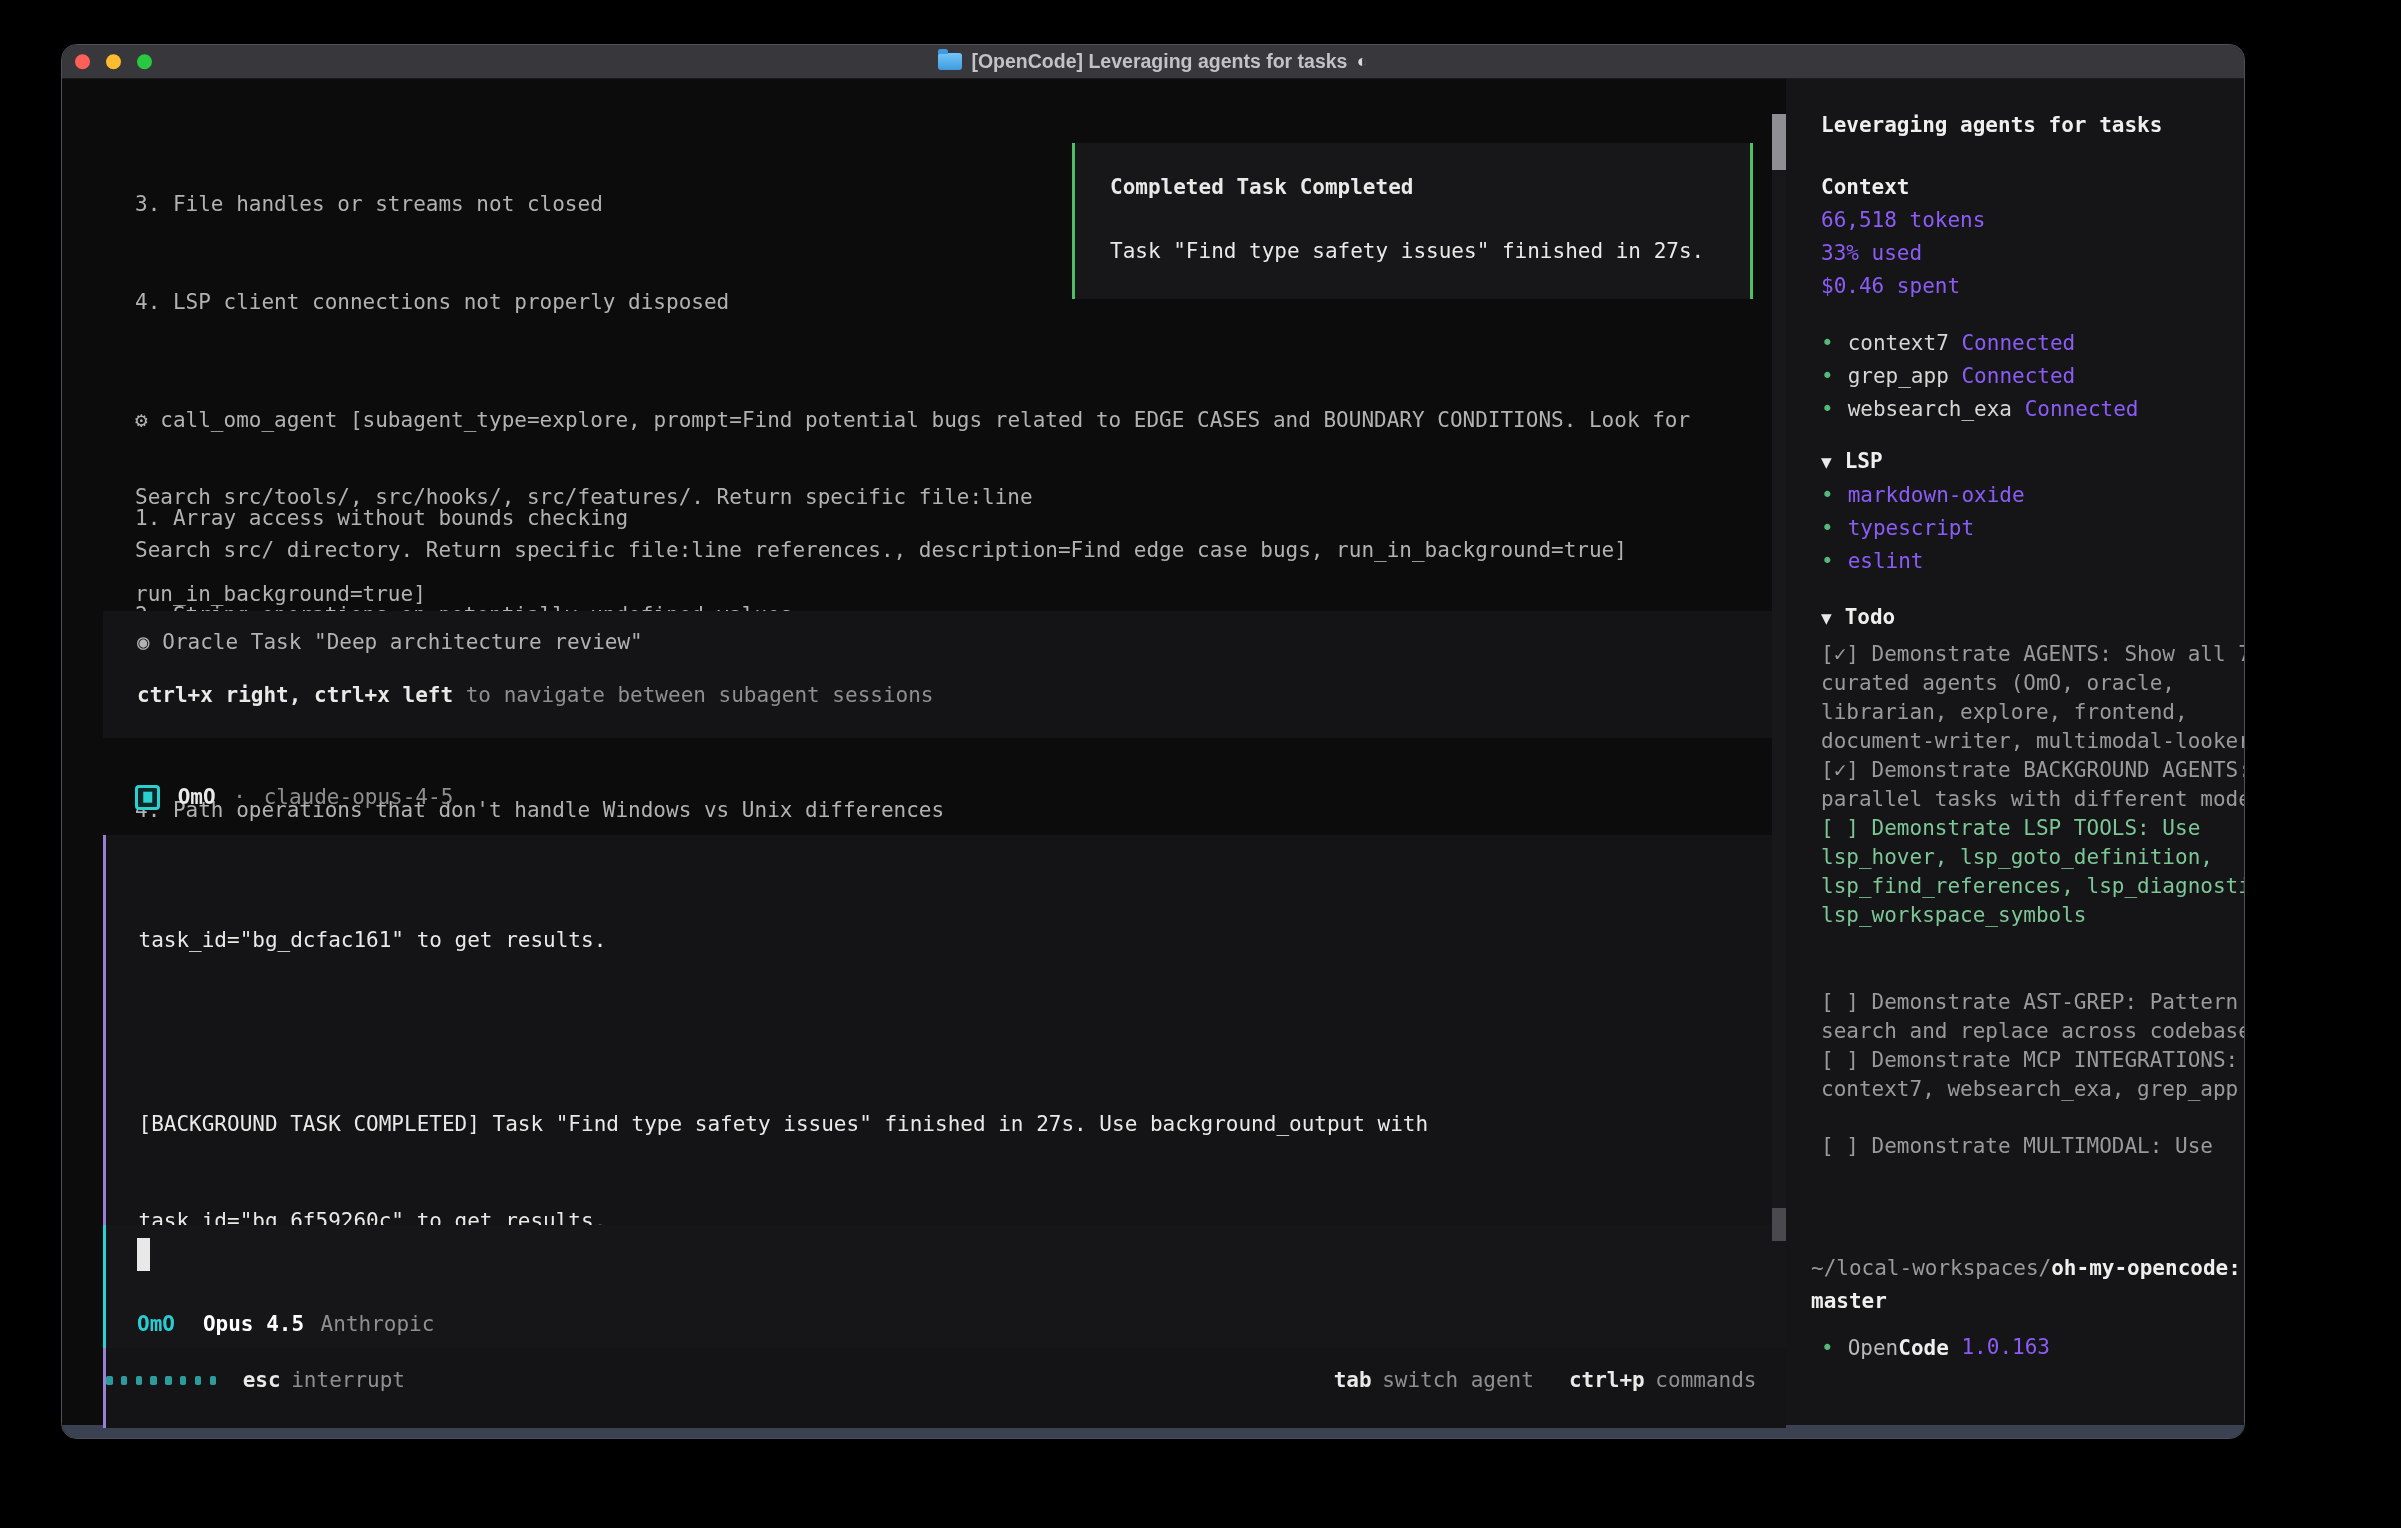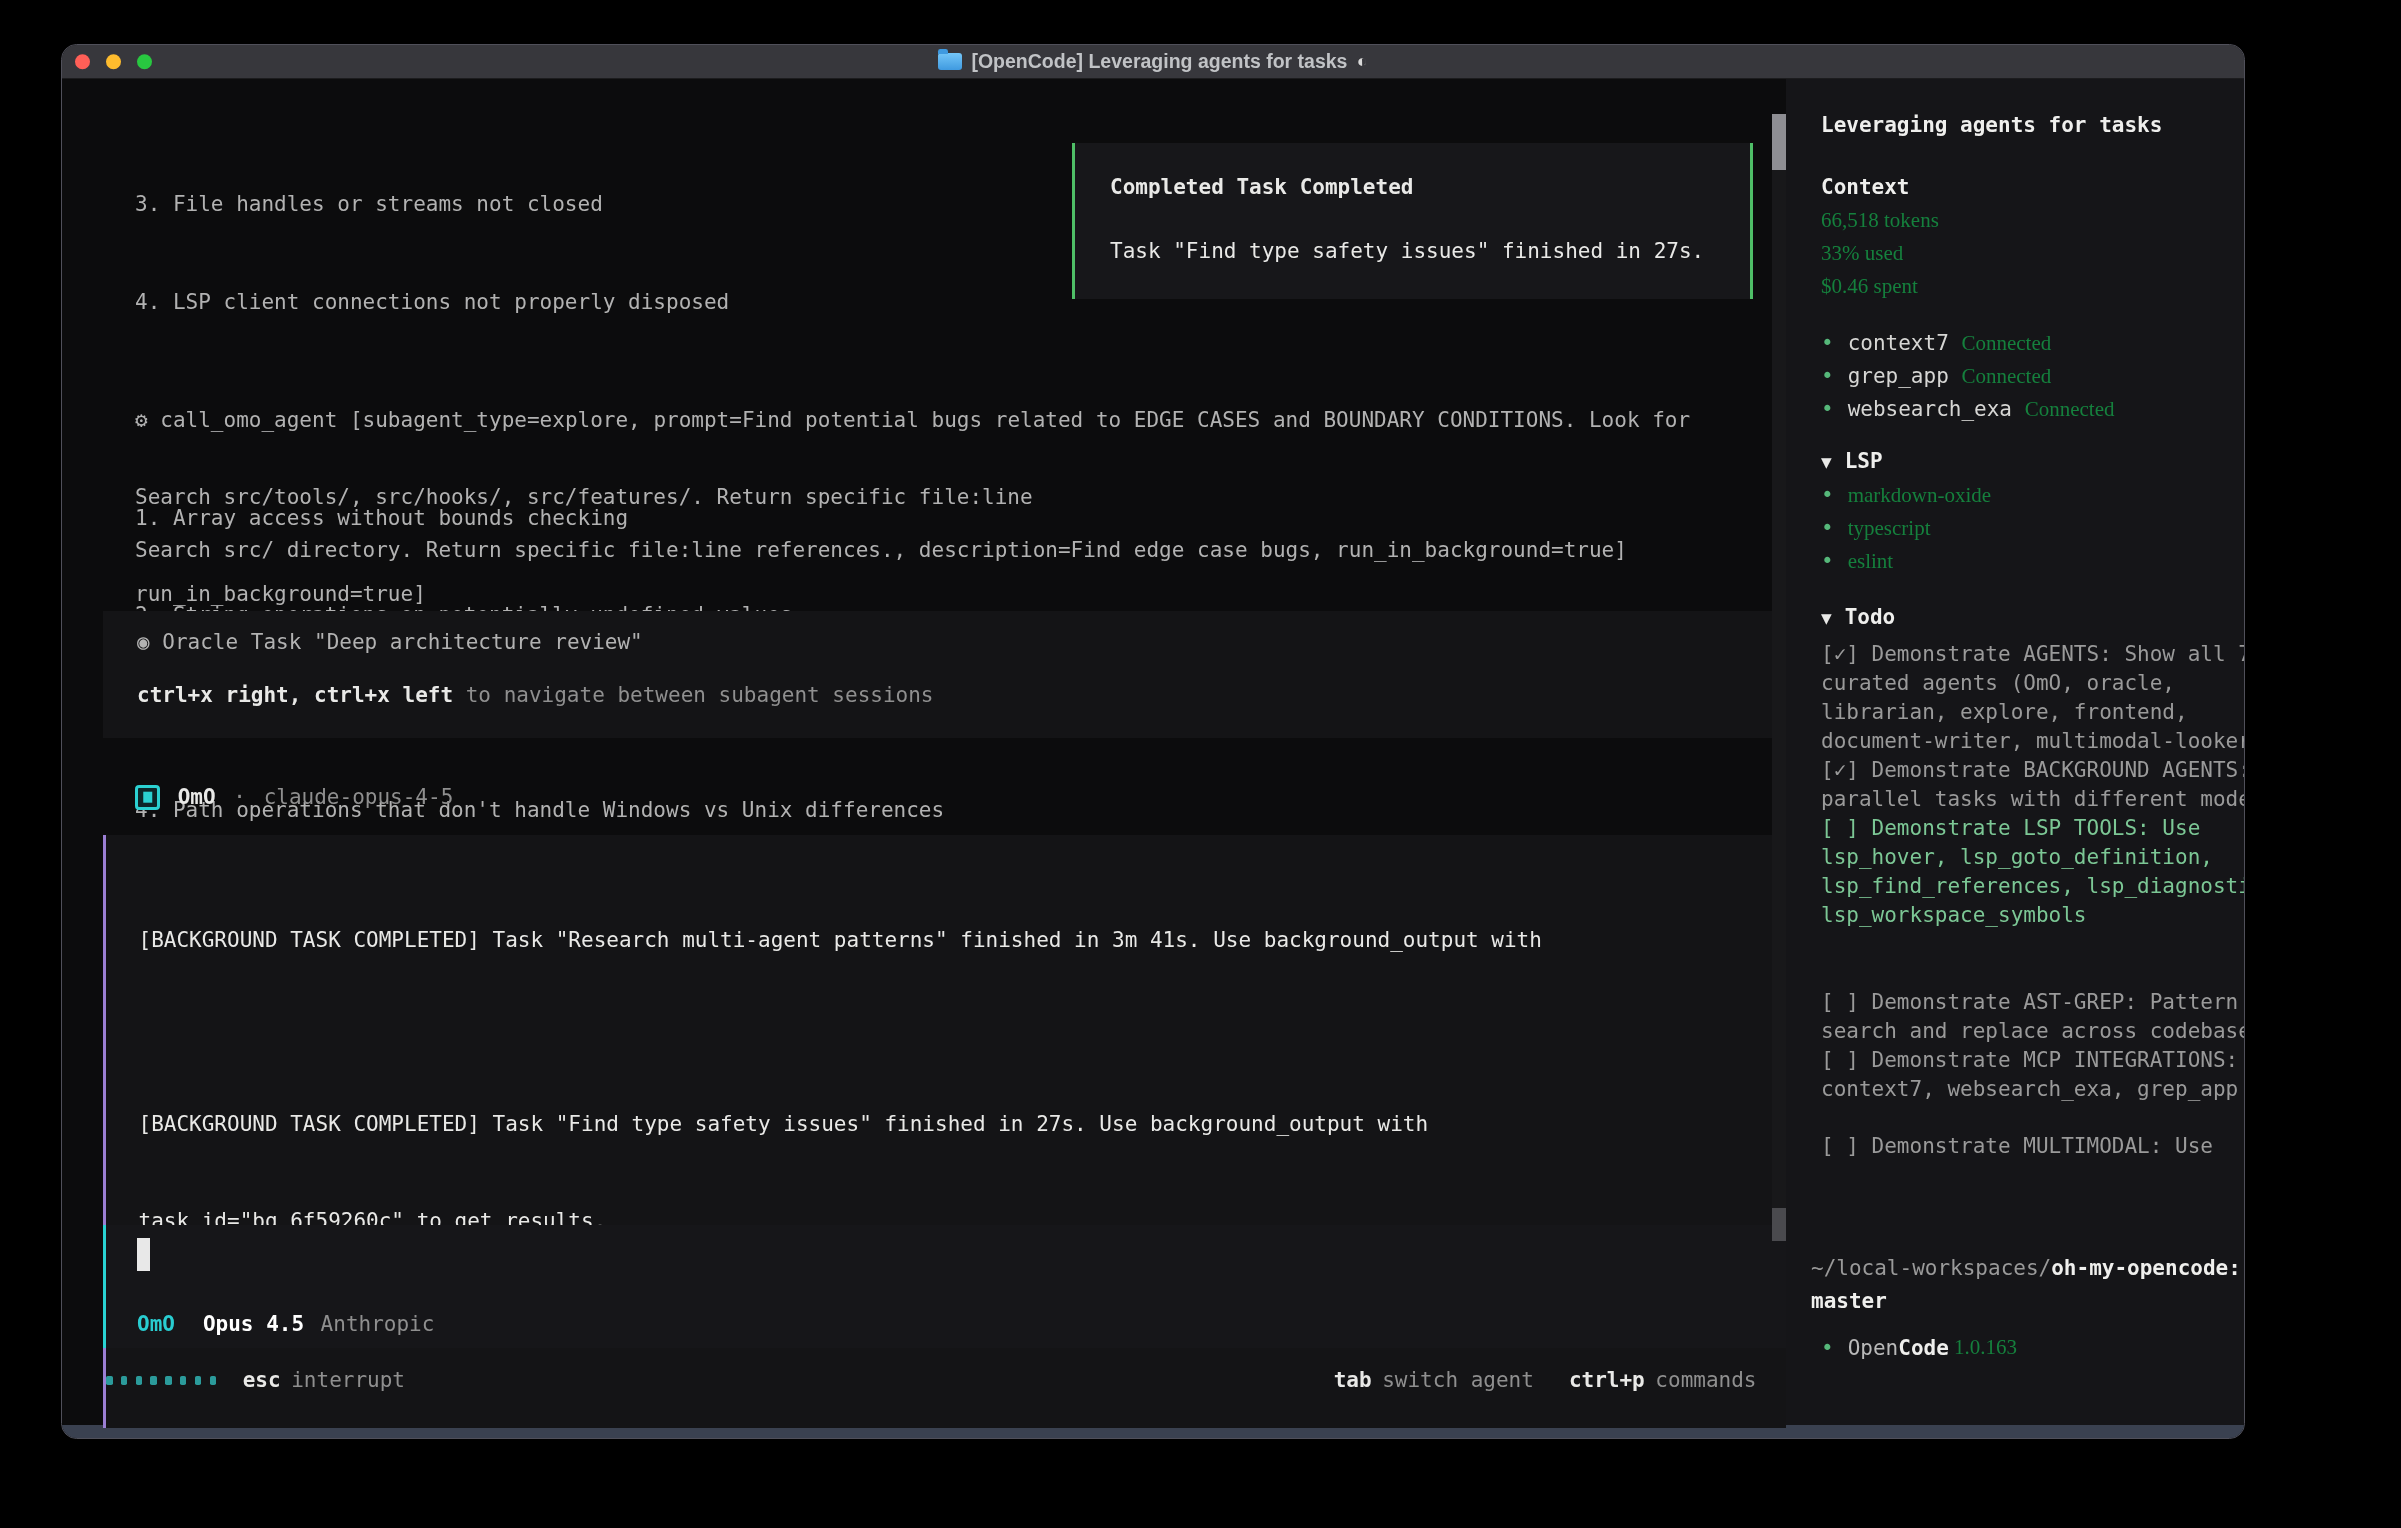--- a/index.html
+++ b/index.html
@@ -94,21 +94,21 @@
   .keypair { display:flex; gap:10.6px; white-space:pre; }
   .key { color:#e9e9e7; font-weight:bold; }
   .status-right { display:flex; gap:35px; }
 
   .main-scroll-track { position:absolute; right:0; top:35px; width:14px; height:1126px; background:#18181a; }
   .main-scroll-thumb { position:absolute; right:0; top:35px; width:14px; height:56px; background:#8e8e93; }
   .main-scroll-end   { position:absolute; right:0; top:1129px; width:14px; height:32.5px; background:#4a4a4e; }
   .sb-title { margin-top:29.5px; line-height:33px; color:#efefed; font-weight:bold; }
   .sb-context { margin-top:29px; }
   .sb-hdr { color:#efefed; font-weight:bold; line-height:33px; }
-  .sb-dim { color:#15803d; line-height:33px;font-family:Liberation Serif, serif; }
+  .sb-dim { color:#8b5cf6; line-height:33px; }
   .sb-section-mcp { margin-top:24px; }
   .sb-section-lsp { margin-top:19.5px; }
   .sb-section-todo-hdr { margin-top:23px; }
   .sb-arrow { color:#e9e9e7; font-size:17.7px; margin-right:13px; }
   .sb-bullet { color:#56b87a; margin-right:14px; }
   .sb-item { line-height:33px; }
   .mcp-name { color:#d6d6d4; }
   .sb-todo { margin-top:5.3px; width:481px; }
   .todo-item { line-height:29px; overflow-wrap:break-word; white-space:pre-wrap; }
   .todo-item.done, .todo-item.pending { color:#9a9a9a; }
@@ -175,21 +175,20 @@
       </div>
 
       <div class="agent-line">
         <span class="agent-icon"></span>
         <span class="agent-name">OmO</span>
         <span class="grey">·</span>
         <span class="grey">claude-opus-4-5</span>
       </div>
 
       <div class="task-block" id="task-block-0">
-        <div class="task-msg">[BACKGROUND TASK COMPLETED] Task "Research multi-agent patterns" finished in 3m 41s. Use background_output with</div>
         <div class="task-msg">task_id="bg_dcfac161" to get results.</div>
         <div class="task-meta">
           <span class="grey">yeongyu</span>
           <span class="badge">QUEUED</span>
         </div>
       </div>
 
       <div class="task-block" id="task-block-1">
         <div class="task-msg">[BACKGROUND TASK COMPLETED] Task "Find type safety issues" finished in 27s. Use background_output with</div>
         <div class="task-msg">task_id="bg_6f59260c" to get results.</div>

